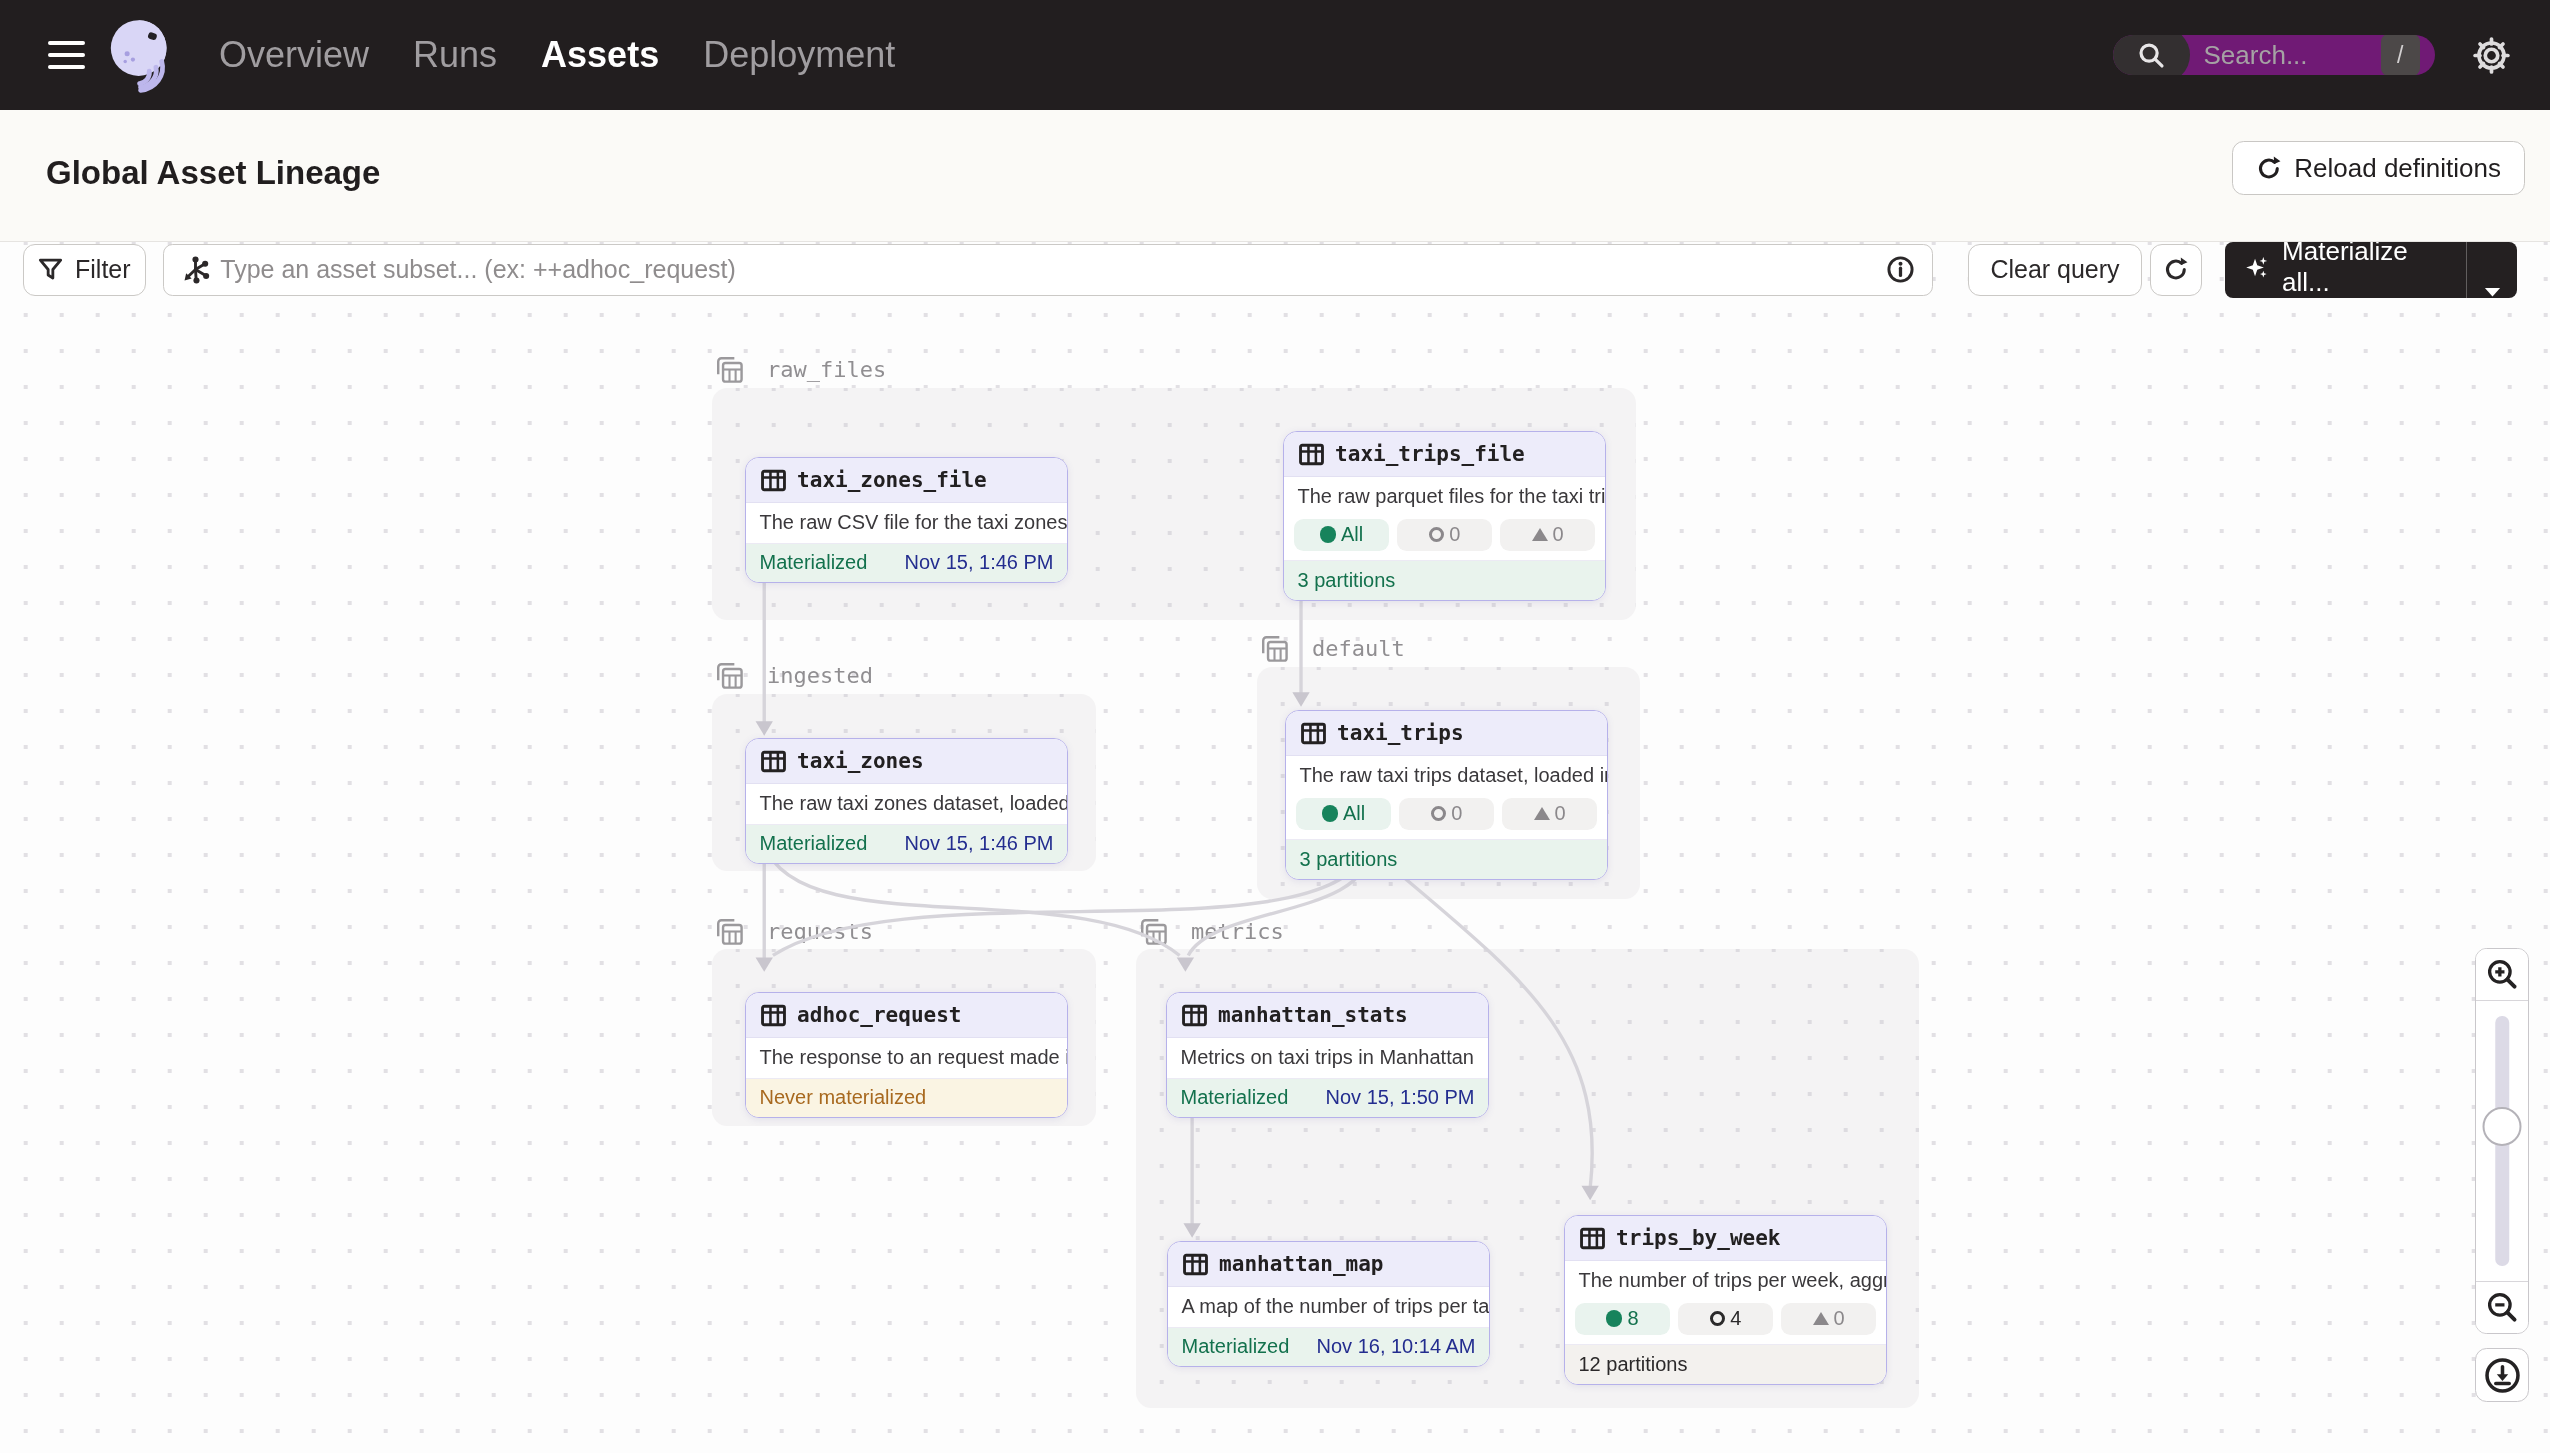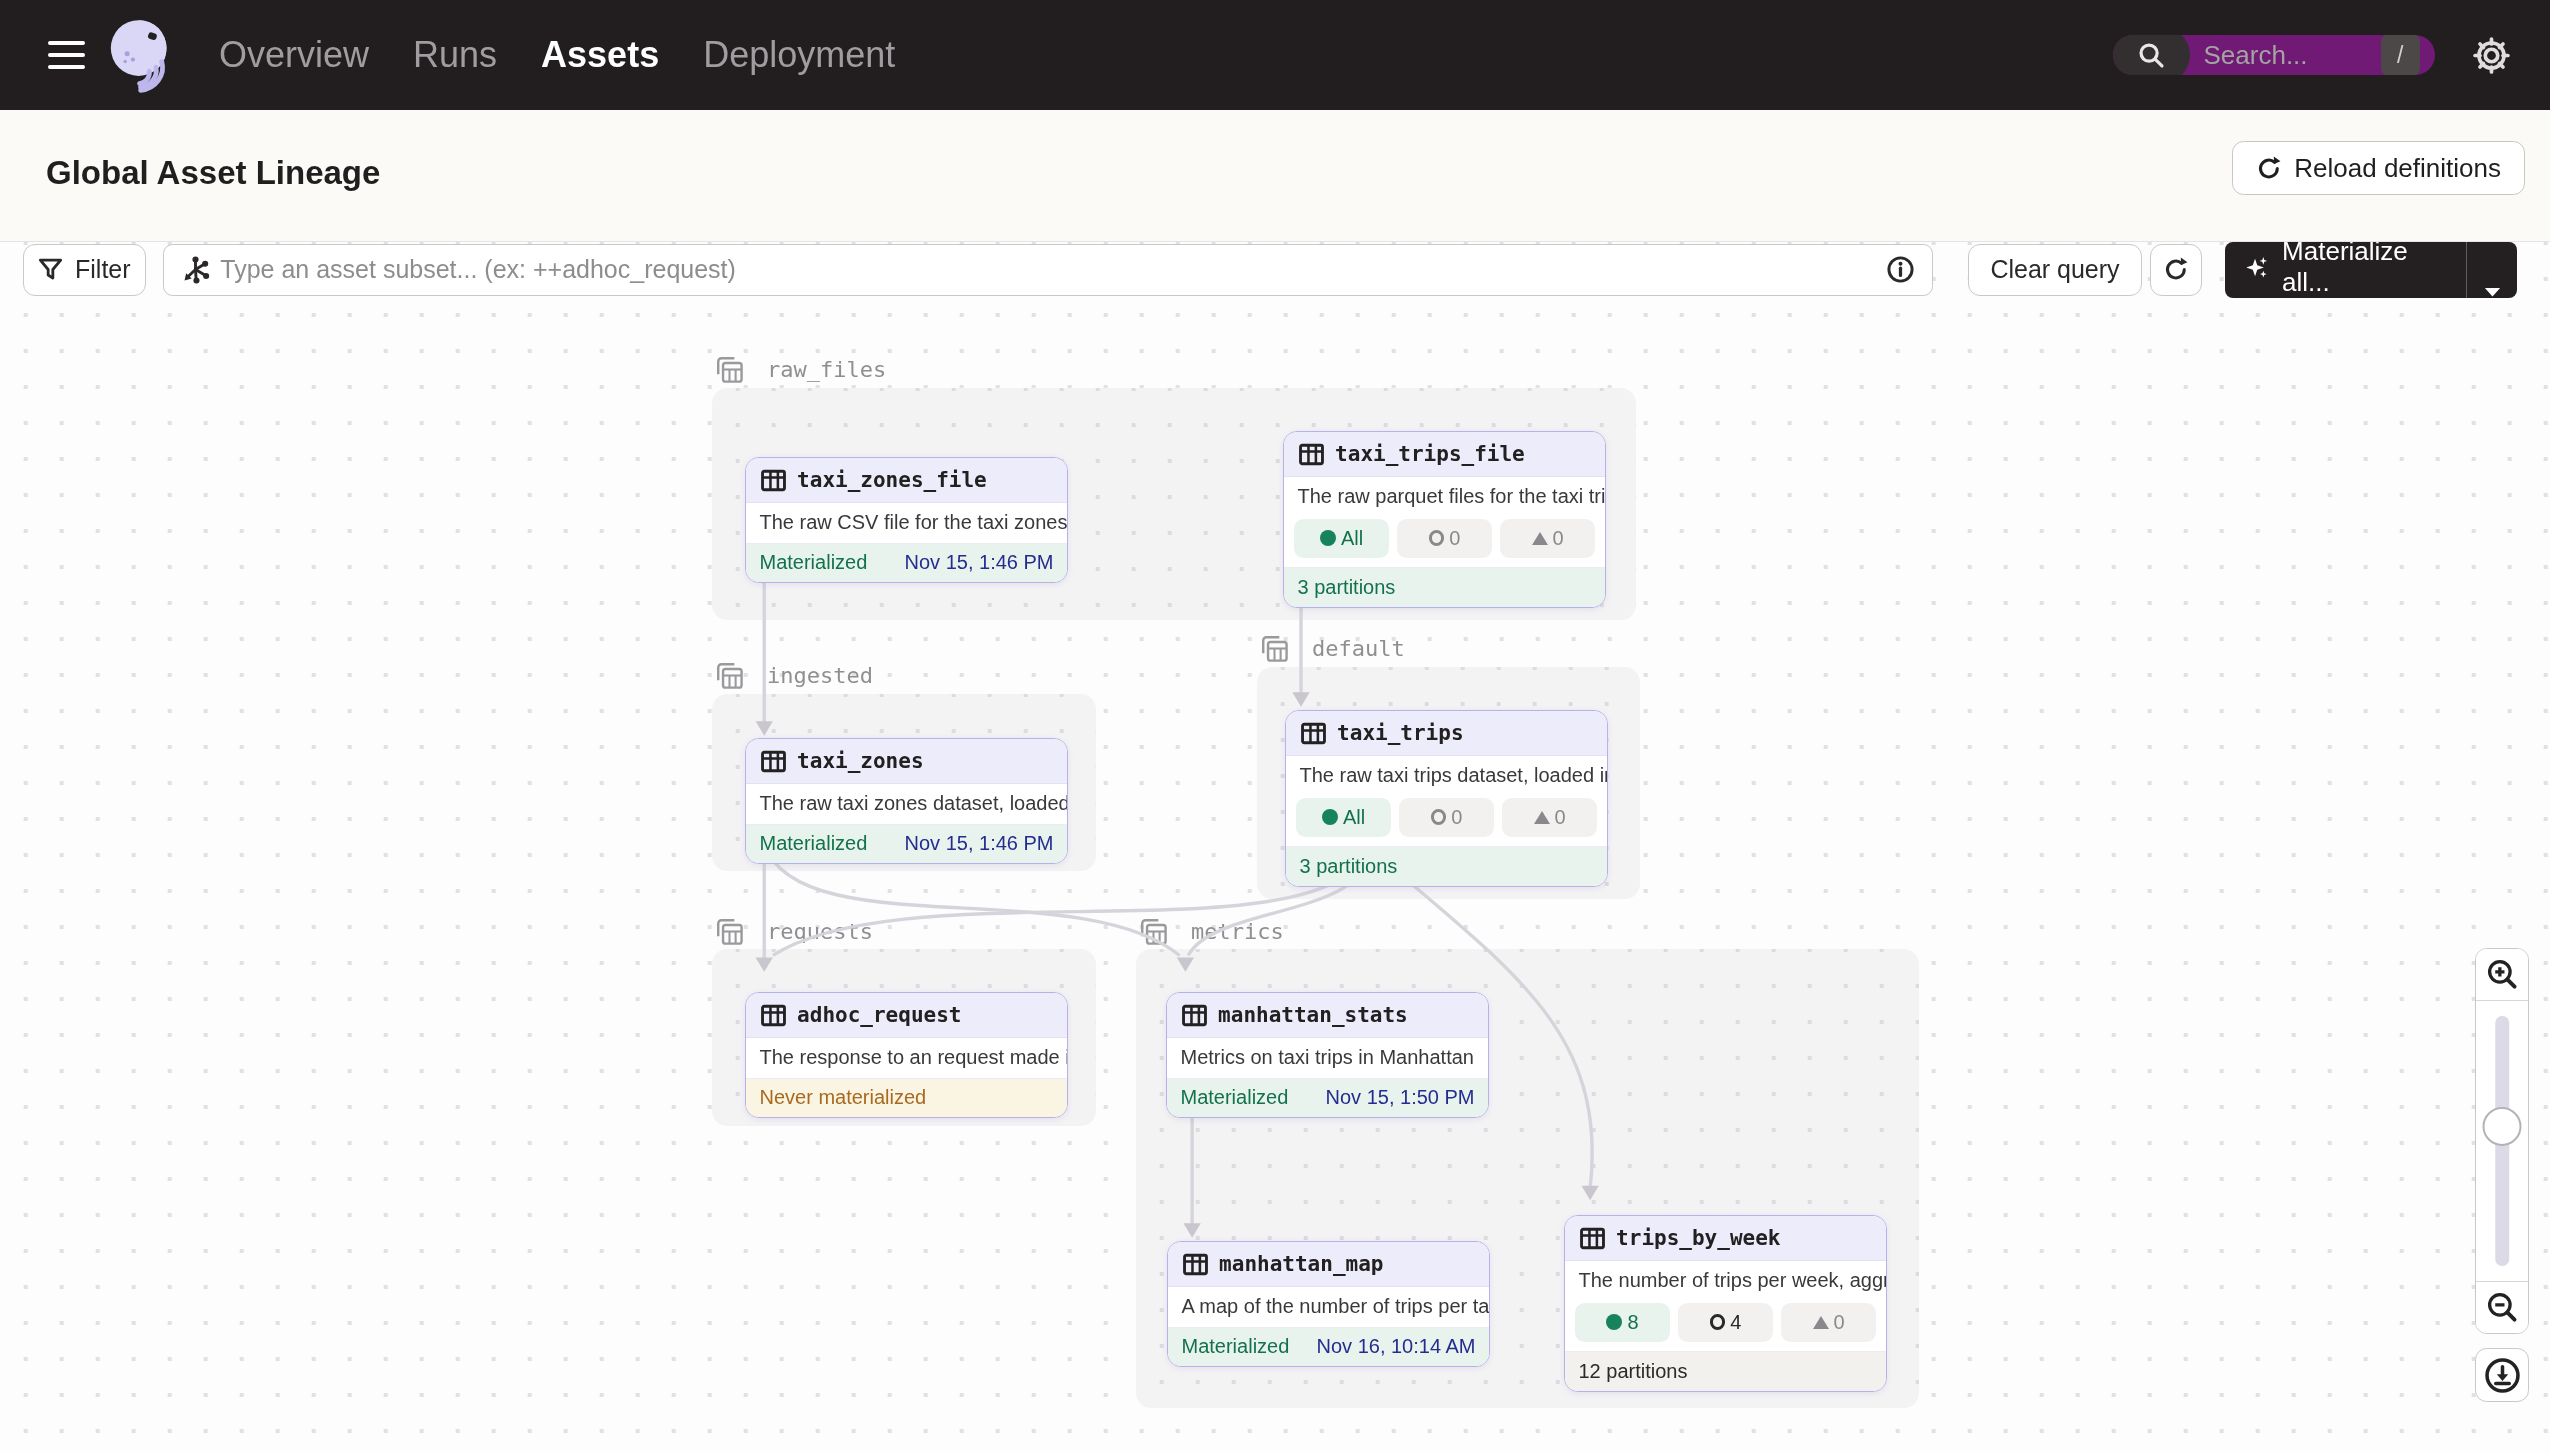--- a/index.html
+++ b/index.html
@@ -74,21 +74,21 @@
 
   
   .node { position:absolute; width:323px; border:1.9px solid #b6b1ea; border-radius:14px;
           background:#fff; overflow:hidden; box-shadow:0 1.9px 7.7px rgba(90,80,160,.10);
           cursor:pointer; z-index:10; }
   .node-header { background:#edecfa; padding:8.7px 13.5px; display:flex; align-items:center; gap:10.6px;
                  border-bottom:1px solid #e2e0f2; }
   .node-name { font-family:"DejaVu Sans Mono", monospace; font-size:21px; font-weight:bold; color:#222021; }
   .node-desc { padding:7.7px 13.5px 8.7px; font-size:20px; color:#3a383b; background:#fff; white-space:nowrap; overflow:hidden; }
   .pills { display:flex; gap:7.7px; padding:1.9px 9.6px 9.6px; background:#fff; }
-  .pill { flex:1; height:39px; border-radius:9.6px; display:flex; align-items:center;
+  .pill { flex:1; height:32px; border-radius:9.6px; display:flex; align-items:center;
           justify-content:center; gap:5px; font-size:20px; }
   .pill.green { background:#e9f3ee; color:#13714d; }
   .pill.gray  { background:#f2f1f0; color:#8b888b; }
   .pill.dark  { background:#f2f1f0; color:#2b2a2b; }
   .dot-ic { width:16.4px; height:16.4px; border-radius:50%; background:#17835c; }
   .ring-ic { width:15.4px; height:15.4px; border-radius:50%; border:3.9px solid #8b888b; }
   .ring-ic.dark { border-color:#2b2a2b; }
   .tri-ic { width:0; height:0; border-left:8.7px solid transparent; border-right:8.7px solid transparent;
             border-bottom:13.5px solid #8b888b; }
   .node-footer { padding:7.7px 13.5px; font-size:20px; display:flex; justify-content:space-between;

